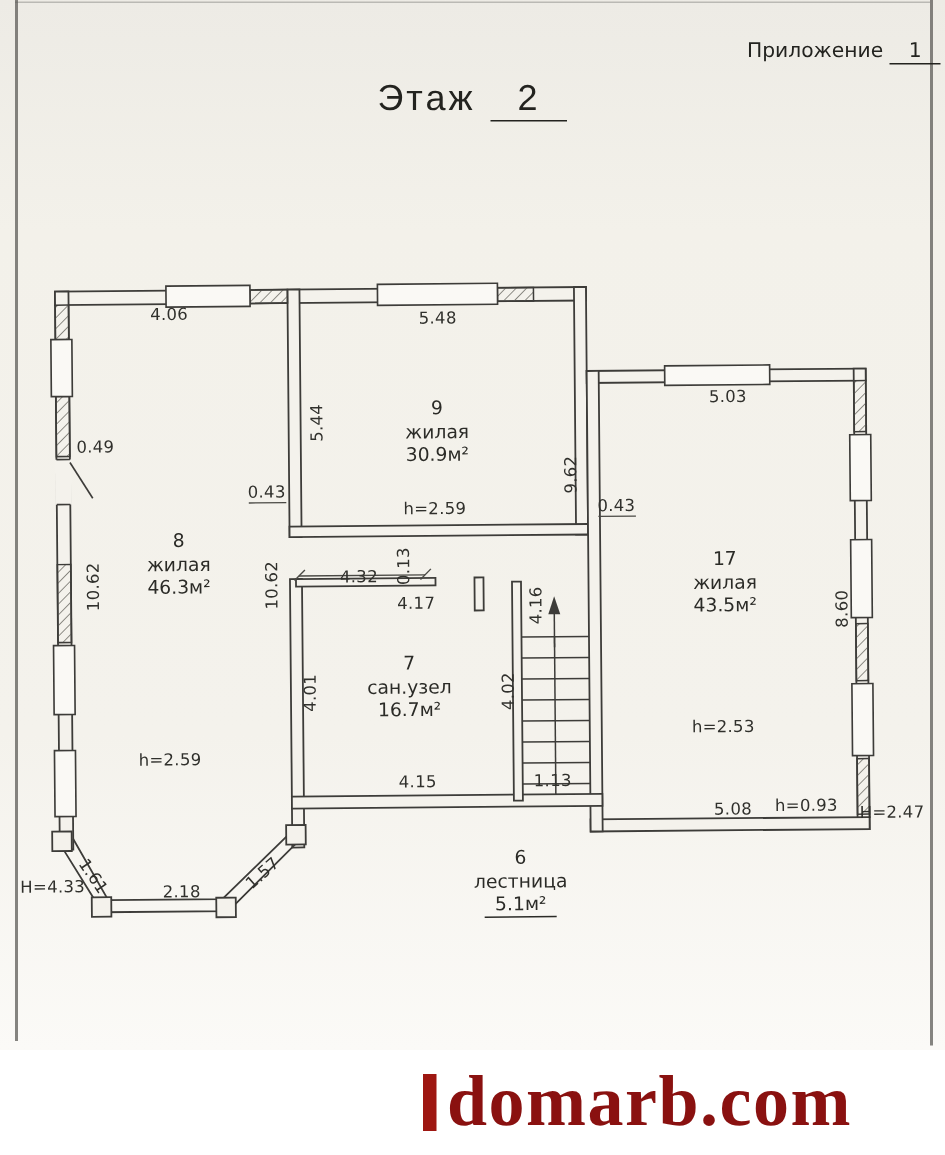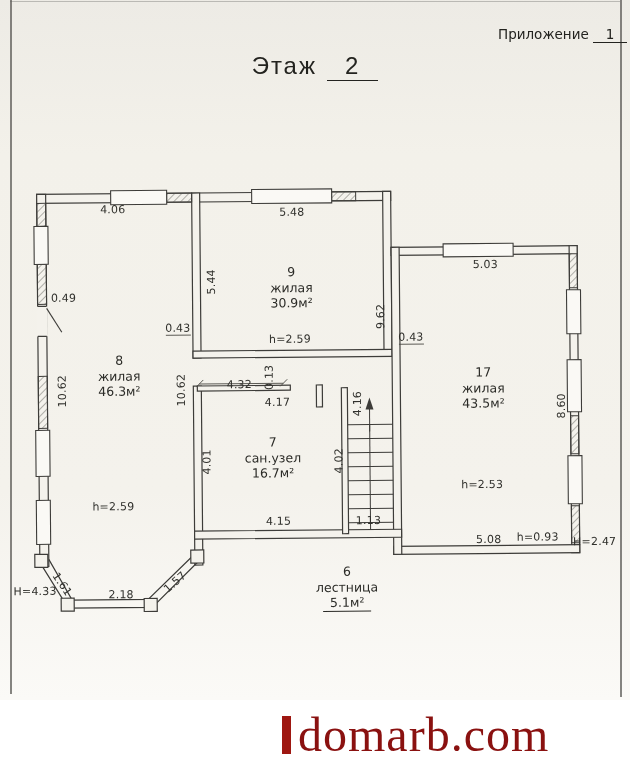--- a/index.html
+++ b/index.html
@@ -29,21 +29,21 @@
   .dim.v{transform:translate(-50%,-50%) rotate(-90deg);}
 
   .room{position:absolute;transform:translateX(-50%);text-align:center;
         color:#2b2b27;font-size:12.5px;line-height:15.5px;}
   .room span{display:block;}
   .room span.ul{display:inline-block;border-bottom:1.2px solid #2b2b27;padding:0 7px;text-align:center;}
 
   .footer{position:absolute;left:0;top:700px;width:630px;height:70px;background:#ffffff;
           display:flex;align-items:center;}
   .wm-bar{width:9px;height:38px;background:#9e1711;margin-left:282px;}
-  .wm-text{font-family:"Liberation Serif",serif;font-weight:normal;font-size:48px;
+  .wm-text{font-family:"Liberation Serif",serif;font-weight:bold;font-size:48px;
            color:#8a1110;margin-left:7px;letter-spacing:1px;line-height:70px;}
 </style>
 </head>
 <body>
 
 <div class="page">
   <div class="scan"></div>
   <div class="edge left"></div>
   <div class="edge right"></div>
   <div class="edge top"></div>

